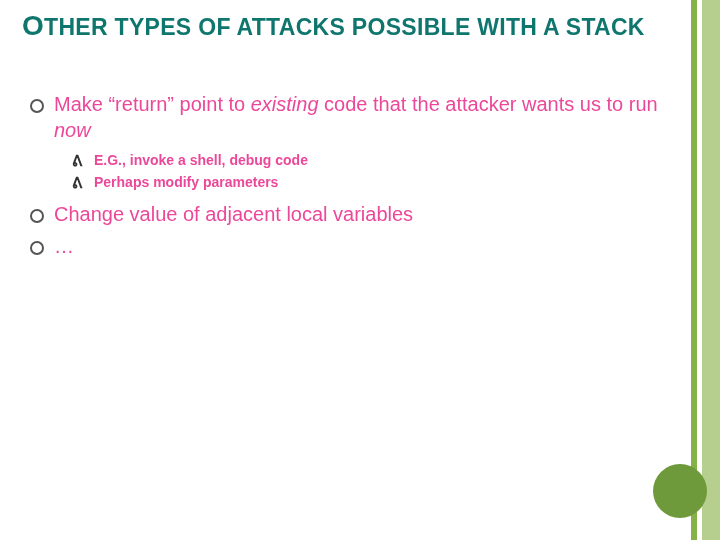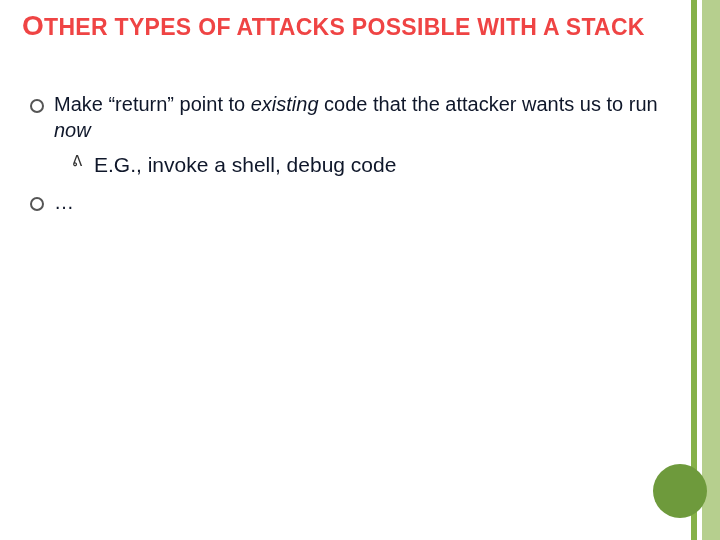--- a/index.html
+++ b/index.html
@@ -30,36 +30,36 @@
     bottom: 22px;
     width: 54px;
     height: 54px;
     border-radius: 50%;
     background: #6e9a3c;
   }
   .title {
     position: absolute;
     left: 22px; top: 9px;
     width: 660px;
-    color: #ef4444;
+    color: #0f766e;
     font-size: 23px;
     font-weight: bold;
     letter-spacing: 0.3px;
     line-height: 1.22;
     font-variant: small-caps;
   }
   .title .first-letter {
     font-size: 28px;
     font-variant: normal;
   }
   .body {
     position: absolute;
     left: 28px; top: 92px;
     width: 640px;
-    color: #0f172a;
+    color: #ec4899;
     font-size: 20px;
   }
   ul.level1 {
     list-style: none;
     margin: 0; padding: 0;
   }
   ul.level1 > li {
     position: relative;
     padding-left: 26px;
     margin-bottom: 6px;
@@ -71,21 +71,22 @@
     left: 2px; top: 7px;
     width: 10px; height: 10px;
     border: 2px solid #555;
     border-radius: 50%;
     background: transparent;
   }
   ul.level2 {
     list-style: none;
     margin: 8px 0 10px 18px;
     padding: 0;
-    font-size: 21px;
+    font-size: 14px;
+    font-weight: bold;
   }
   ul.level2 > li {
     position: relative;
     padding-left: 22px;
     margin-bottom: 3px;
     line-height: 1.35;
   }
   ul.level2 > li::before {
     content: "\1555";
     position: absolute;
@@ -105,18 +106,20 @@
   <div class="title">
     <span class="first-letter">O</span><span>THER TYPES OF ATTACKS POSSIBLE WITH A STACK</span><br>
   </div>
 
   <div class="body">
     <ul class="level1">
       <li>
         <span>Make “return” point to </span><span class="italic">existing</span><span> code that the attacker wants us to run </span><span class="italic">now</span>
         <ul class="level2">
           <li><span>E.G., invoke a shell, debug code</span></li>
+          <li><span>Perhaps modify parameters</span></li>
         </ul>
       </li>
+      <li><span>Change value of adjacent local variables</span></li>
       <li><span>…</span></li>
     </ul>
   </div>
 </div>
 
 </body></html>

